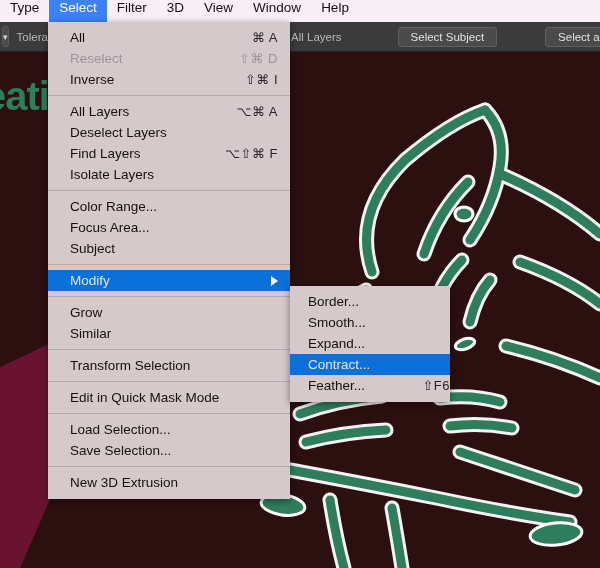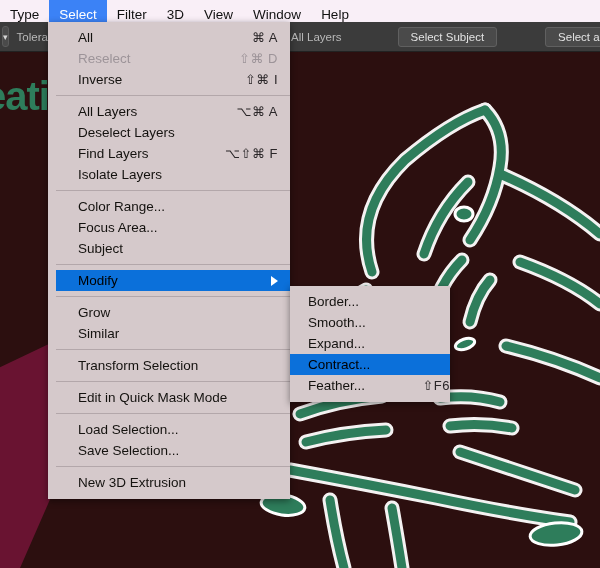--- a/index.html
+++ b/index.html
@@ -42,21 +42,21 @@
   .menubar {
     position: absolute;
     left: 0; top: 0;
     width: 600px; height: 22px;
     background: #f9eff7;
     display: flex;
     align-items: stretch;
   }
   .menubar-item {
     display: flex;
-    align-items: flex-end;
+    align-items: flex-start;
     padding: 0 10px;
     font-size: 13.5px;
     color: #111;
     white-space: nowrap;
   }
   .menubar-item.active {
     background: #3b82f6;
     color: #ffffff;
   }
 
@@ -121,40 +121,40 @@
   }
 
   
   .menu-panel {
     position: absolute;
     left: 48px;
     top: 22px;
     width: 242px;
     background: #d5c9cb;
     box-shadow: 0 2px 7px rgba(0,0,0,0.45);
-    padding: 5px 0 6px 8px;
+    padding: 5px 0 6px 0;
     box-sizing: border-box;
     z-index: 40;
   }
   .menu-row {
     position: relative;
     display: flex;
     align-items: center;
     justify-content: space-between;
     height: 21px;
     padding: 0 12px 0 22px;
     font-size: 13.5px;
     color: #14120f;
     white-space: nowrap;
     box-sizing: border-box;
   }
   .menu-row.disabled { color: #9d9499; }
   .menu-row.selected {
     background: #0b70da;
-    color: #000000;
+    color: #e5e5e5;
   }
   .menu-row .shortcut {
     font-size: 13px;
     color: #2a2628;
     letter-spacing: 0.5px;
     padding-left: 18px;
   }
   .menu-row.disabled .shortcut { color: #9d9499; }
   .menu-row.selected .shortcut { color: #ffffff; }
   .menu-sep {

